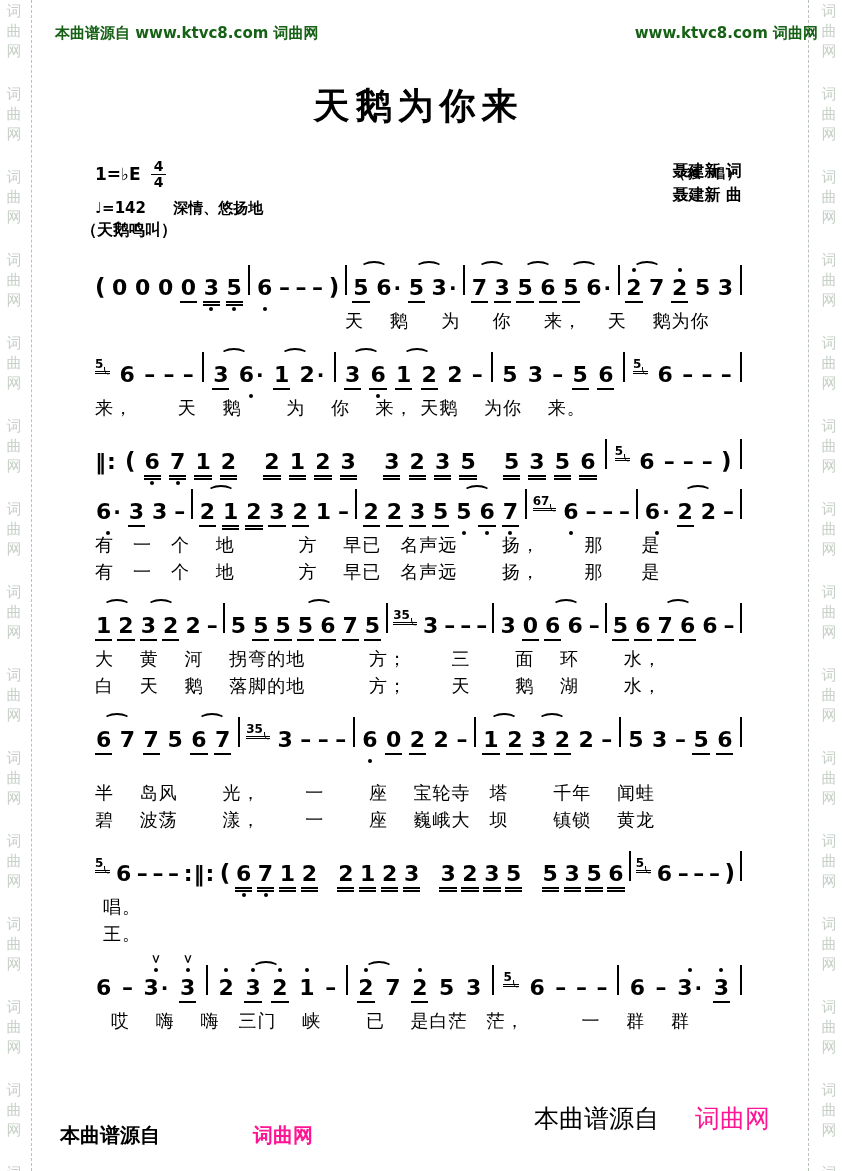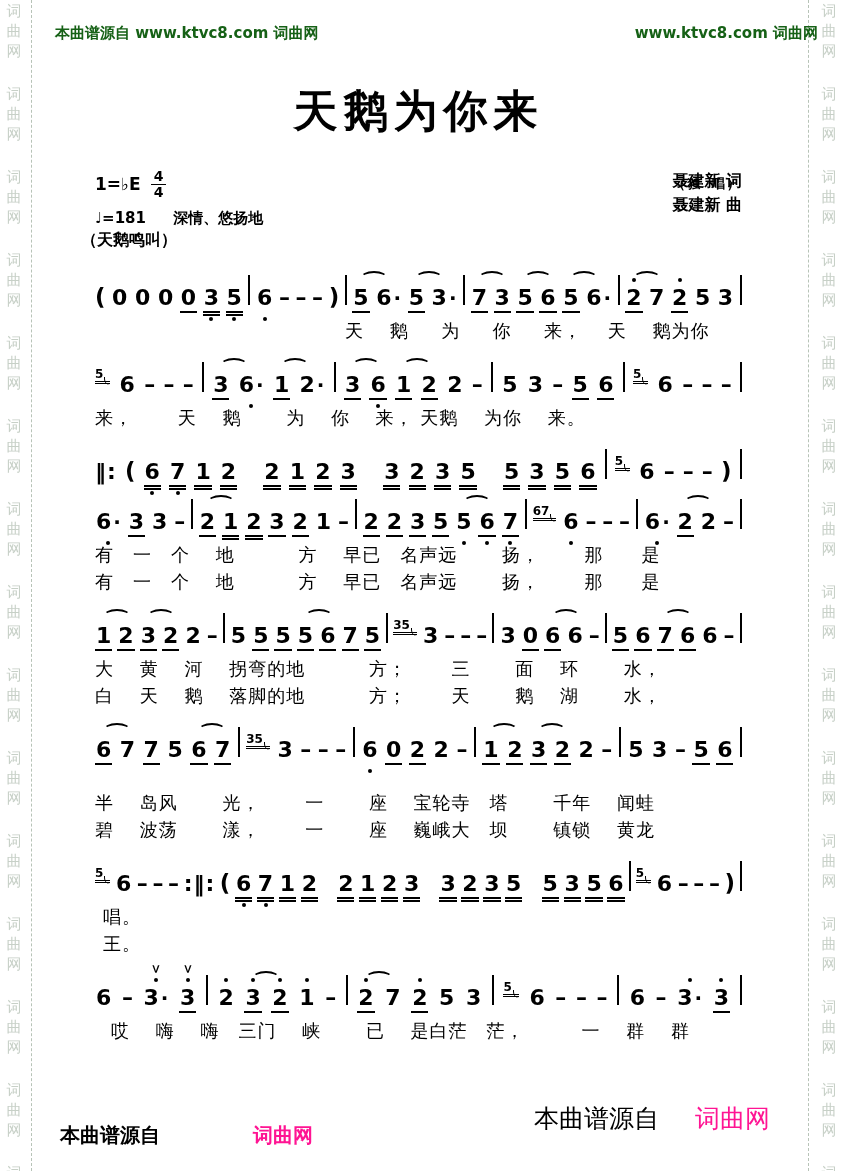--- a/index.html
+++ b/index.html
@@ -16,21 +16,21 @@
   
   .hdr{position:absolute;top:24px;font-weight:bold;font-size:15px;color:var(--green,#166116);white-space:nowrap;}
   #hdr-left{left:55px;text-align:right;} #hdr-right{right:24px;}
   .ft{position:absolute;white-space:nowrap;}
   #ft-left{left:60px;top:1122px;font-weight:bold;font-size:20px;}
   #ft-left .brand{margin-left:86px;color:var(--pink,#ff1493);}
   #ft-right{right:72px;top:1102px;font-size:25px;}
   #ft-right .brand{margin-left:28px;color:var(--pink,#ff1493);}
   
   .content{position:absolute;left:95px;right:100px;top:82px;}
-  #title{text-align:center;font-size:44px;font-weight:bold;letter-spacing:6px;margin:0 0 28px 0;}
+  #title{text-align:center;font-size:36px;font-weight:bold;letter-spacing:6px;margin:0 0 28px 0;}
   .meta{position:relative;height:88px;font-weight:bold;}
   .keyrow{display:flex;align-items:center;font-size:17px;}
   .ts{display:inline-flex;flex-direction:column;text-align:center;font-size:14px;line-height:1.05;margin-left:10px;}
   .ts .top{border-bottom:1.5px solid #000;padding:0 3px;}
   .form{position:absolute;left:0;right:0;top:6px;text-align:right;font-size:13px;letter-spacing:2px;font-family:Liberation Mono, monospace;}
   .credits{position:absolute;right:0;top:0;text-align:center;font-size:16px;line-height:24px;}
   .temporow{margin-top:10px;font-size:15px;}
   .temporow .expr{margin-left:22px;}
   .cue{font-size:16px;font-weight:bold;margin:2px 0 14px -14px;}
   
@@ -168,21 +168,21 @@
           <span class="top">4</span>
           <span>4</span>
         </span>
       </div>
       <div class="form">（独 唱）</div>
       <div class="credits">
         <div>聂建新 词</div>
         <div>聂建新 曲</div>
       </div>
       <div class="temporow">
-        <span>♩=181</span>
+        <span>♩=142</span>
         <span class="expr">深情、悠扬地</span>
       </div>
       <div class="cue">（天鹅鸣叫）</div>
     </div>
 
     <div id="score">
         <div class="system" style="margin-bottom: 4px;">
           <div class="notes">
             <span class="paren">(</span>
             <span class="tok">0</span>

